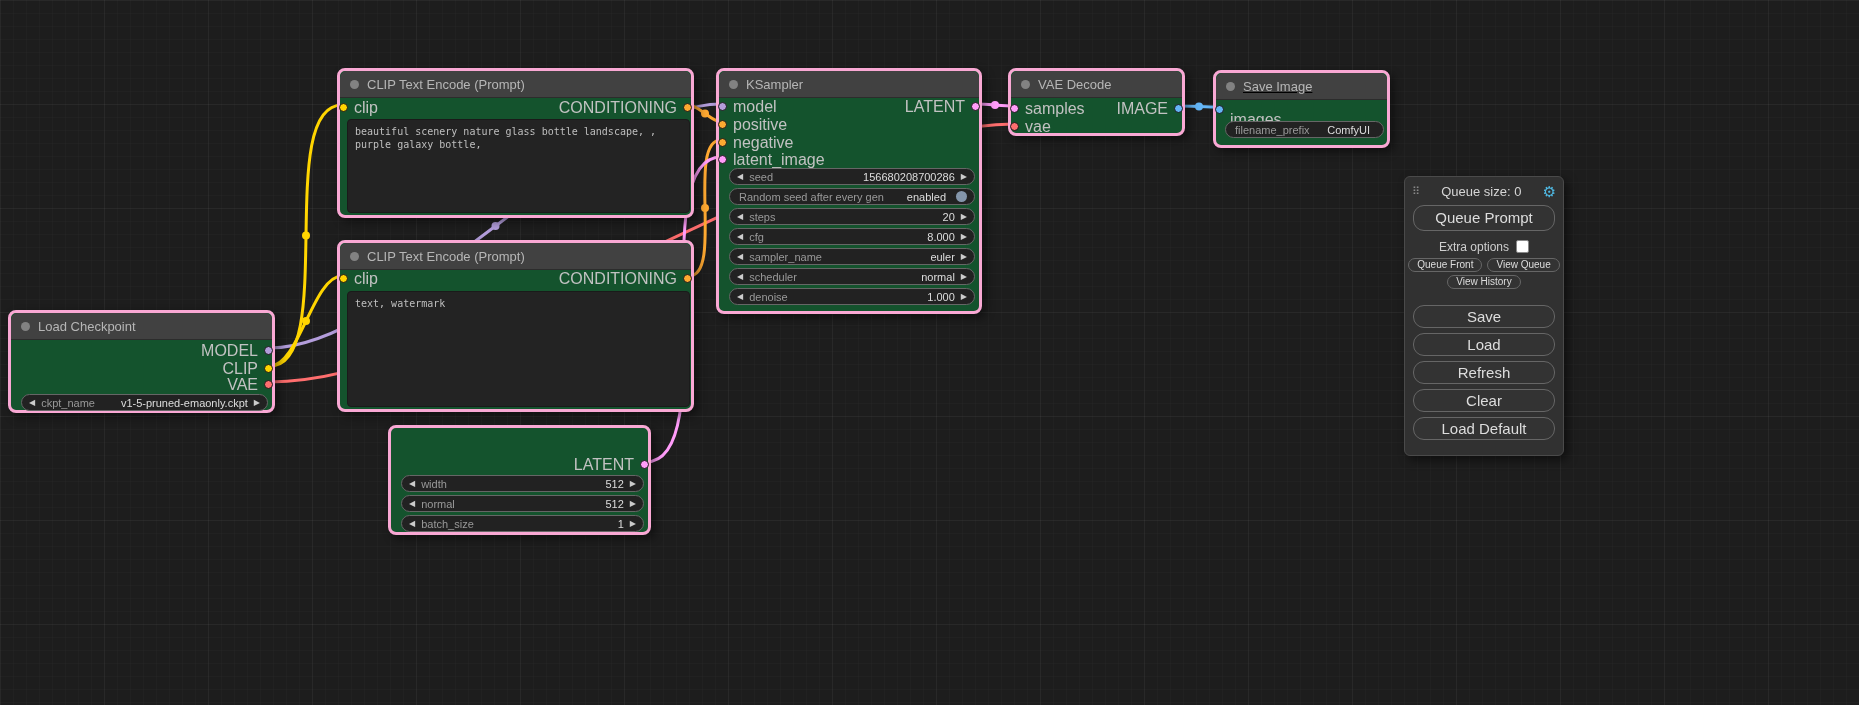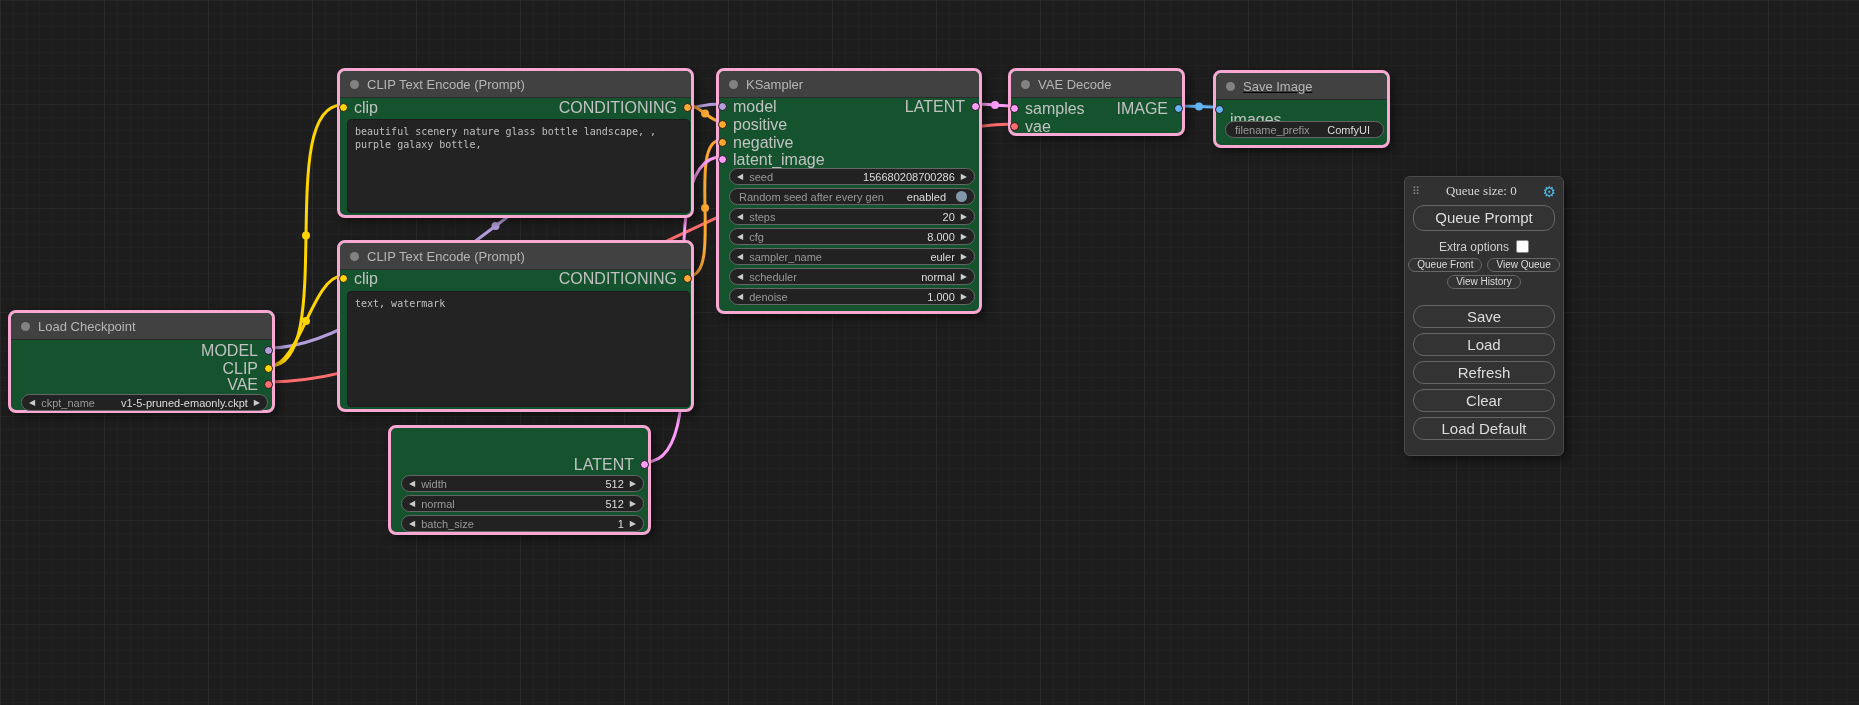--- a/index.html
+++ b/index.html
@@ -49,21 +49,21 @@
   #node-empty-latent{left:388px;top:425px;width:263px;height:110px;}
   #node-ksampler{left:716px;top:68px;width:266px;height:246px;}
   #node-vae-decode{left:1008px;top:68px;width:177px;height:68px;}
   #node-save-image{left:1213px;top:70px;width:177px;height:78px;text-decoration:underline;}
 
   #queue-panel{position:absolute;left:1404px;top:176px;width:160px;z-index:3;
     background:#313131;border:1px solid #4a4a4a;border-radius:6px;
     box-shadow:4px 4px 10px rgba(0,0,0,.5);padding:4px 0 10px;box-sizing:border-box;}
   .qp-header{display:flex;align-items:center;height:20px;padding:0 7px;}
   .drag-handle{color:#8a8a8a;font-size:11px;cursor:grab;}
-  .queue-size{flex:1;text-align:center;color:#d5d5d5;font-size:13px;font-family:Liberation Serif, serif;}
+  .queue-size{flex:1;text-align:center;color:#d5d5d5;font-size:13px;}
   .gear{color:#4FB9E3;font-size:15px;line-height:15px;cursor:pointer;}
   .btn{background:#333;border:1px solid #666;color:#ddd;text-align:center;
     cursor:pointer;box-sizing:border-box;}
   .btn.big{display:block;width:142px;height:23px;line-height:21px;margin:5px auto;
     border-radius:11px;font-size:15px;}
   .btn.qp{height:26px;line-height:24px;margin:4px auto 7px;}
   .extra-row{display:flex;align-items:center;justify-content:center;gap:7px;
     color:#cfcfcf;font-size:12px;height:17px;margin-bottom:3px;}
   .checkbox{width:11px;height:11px;background:#fff;border:1px solid #888;border-radius:2px;cursor:pointer;}
   .small-row{display:flex;justify-content:center;gap:5px;margin-top:3px;}

